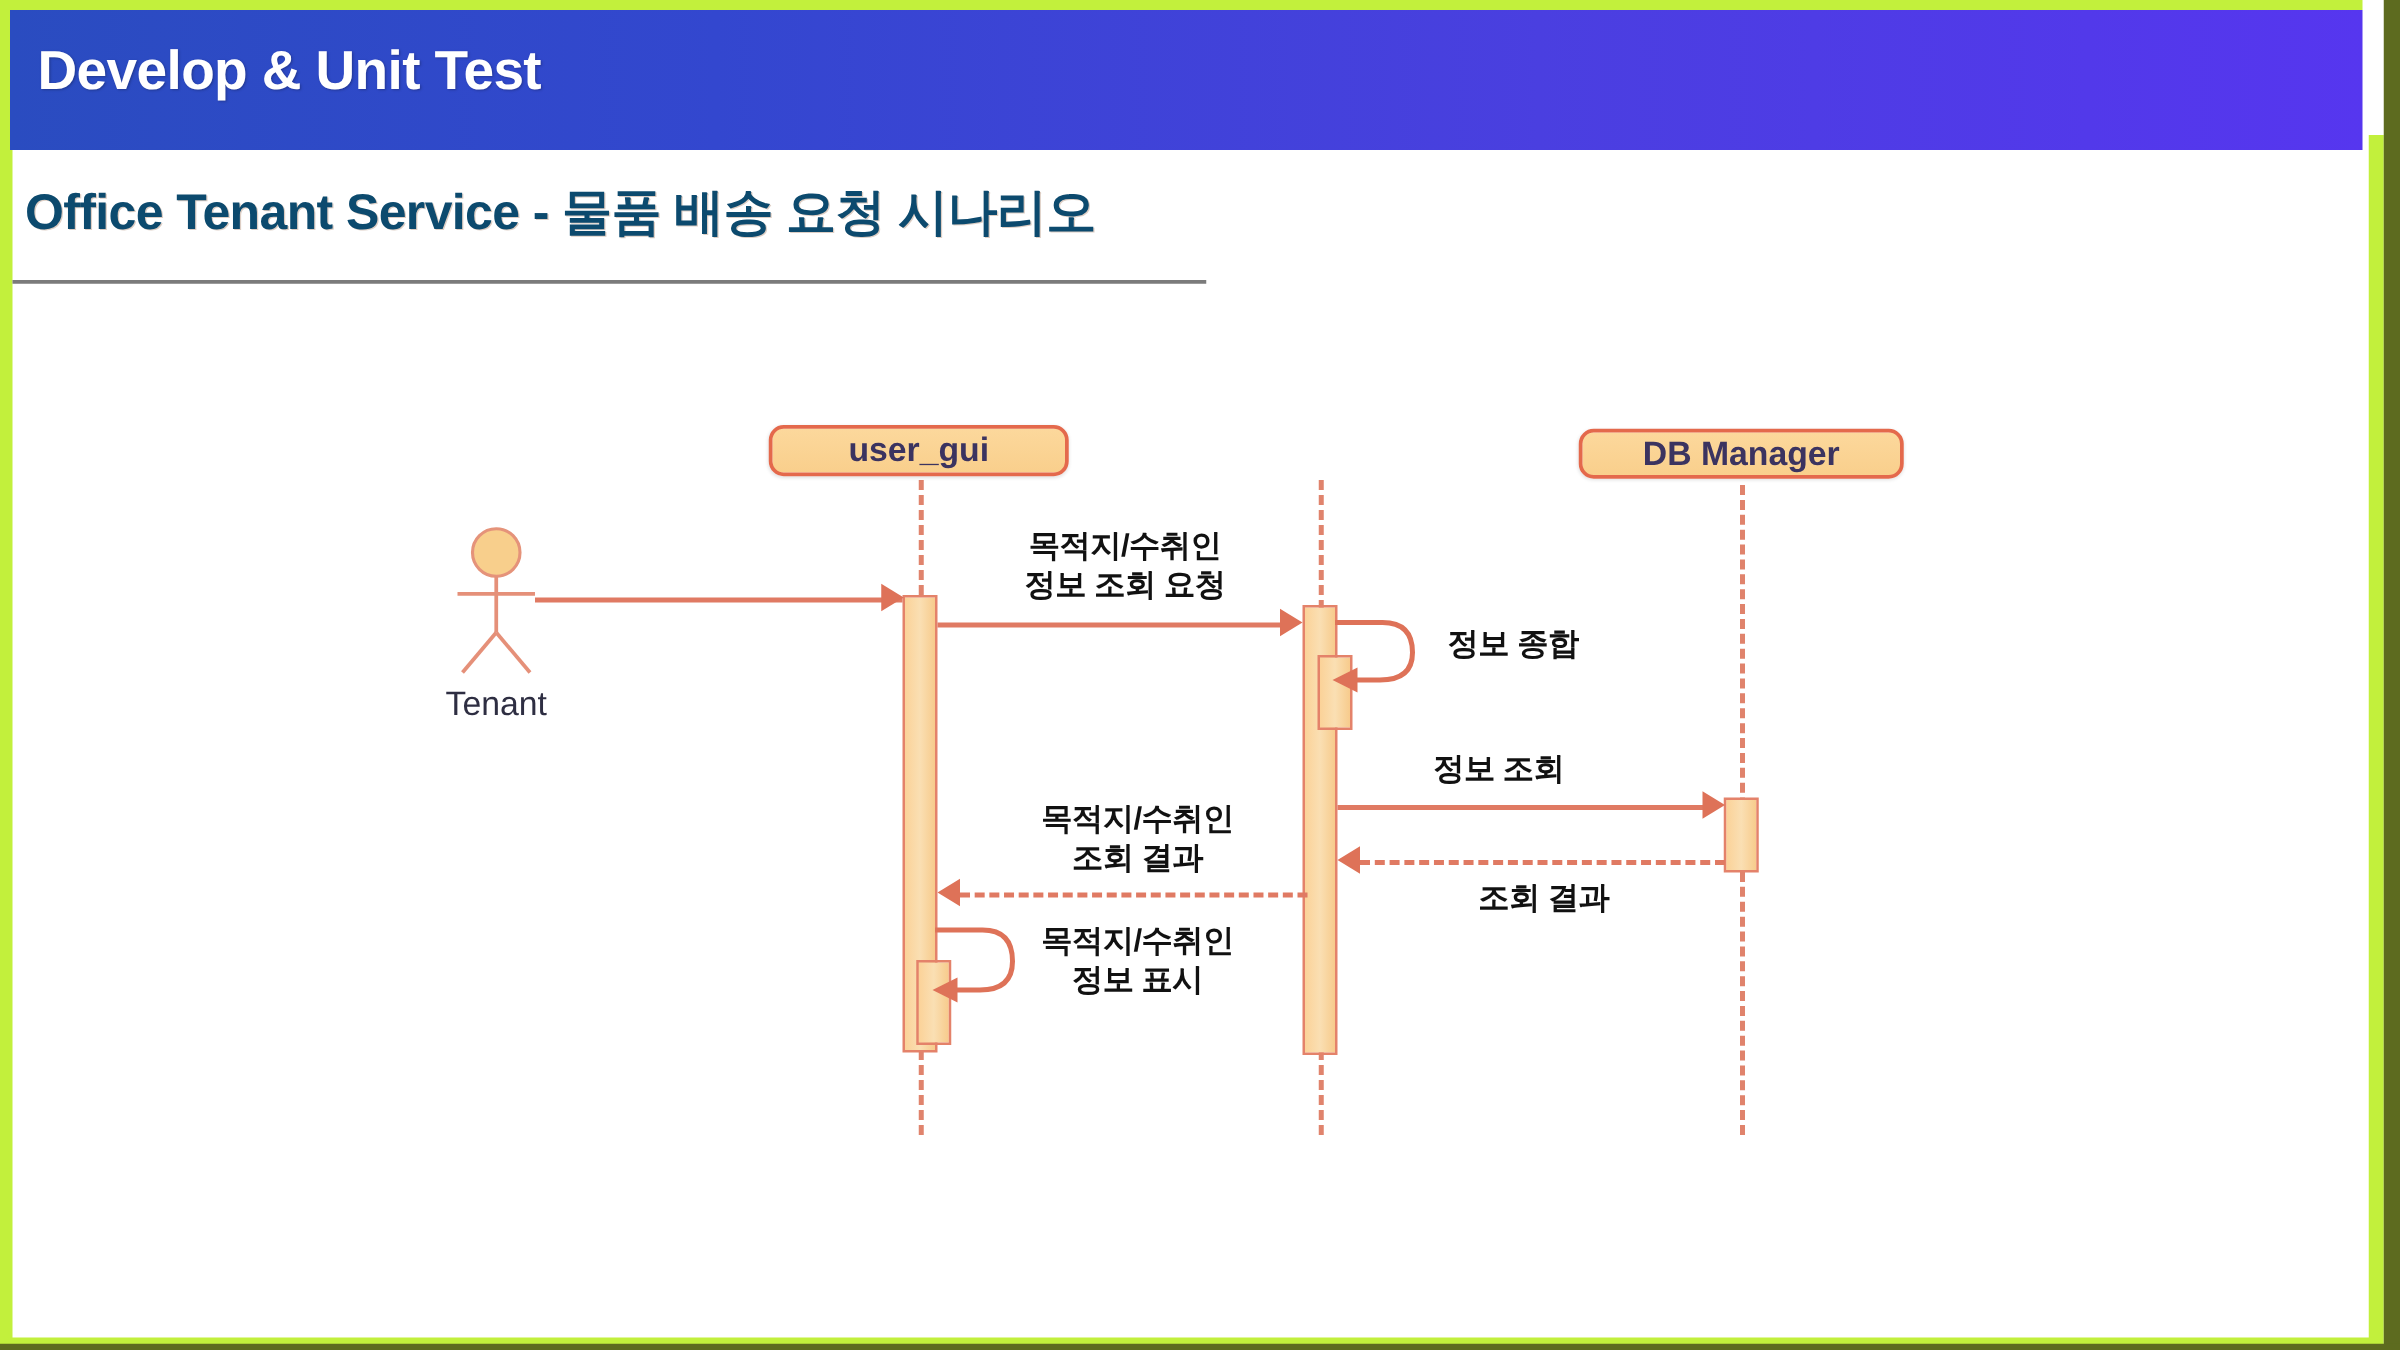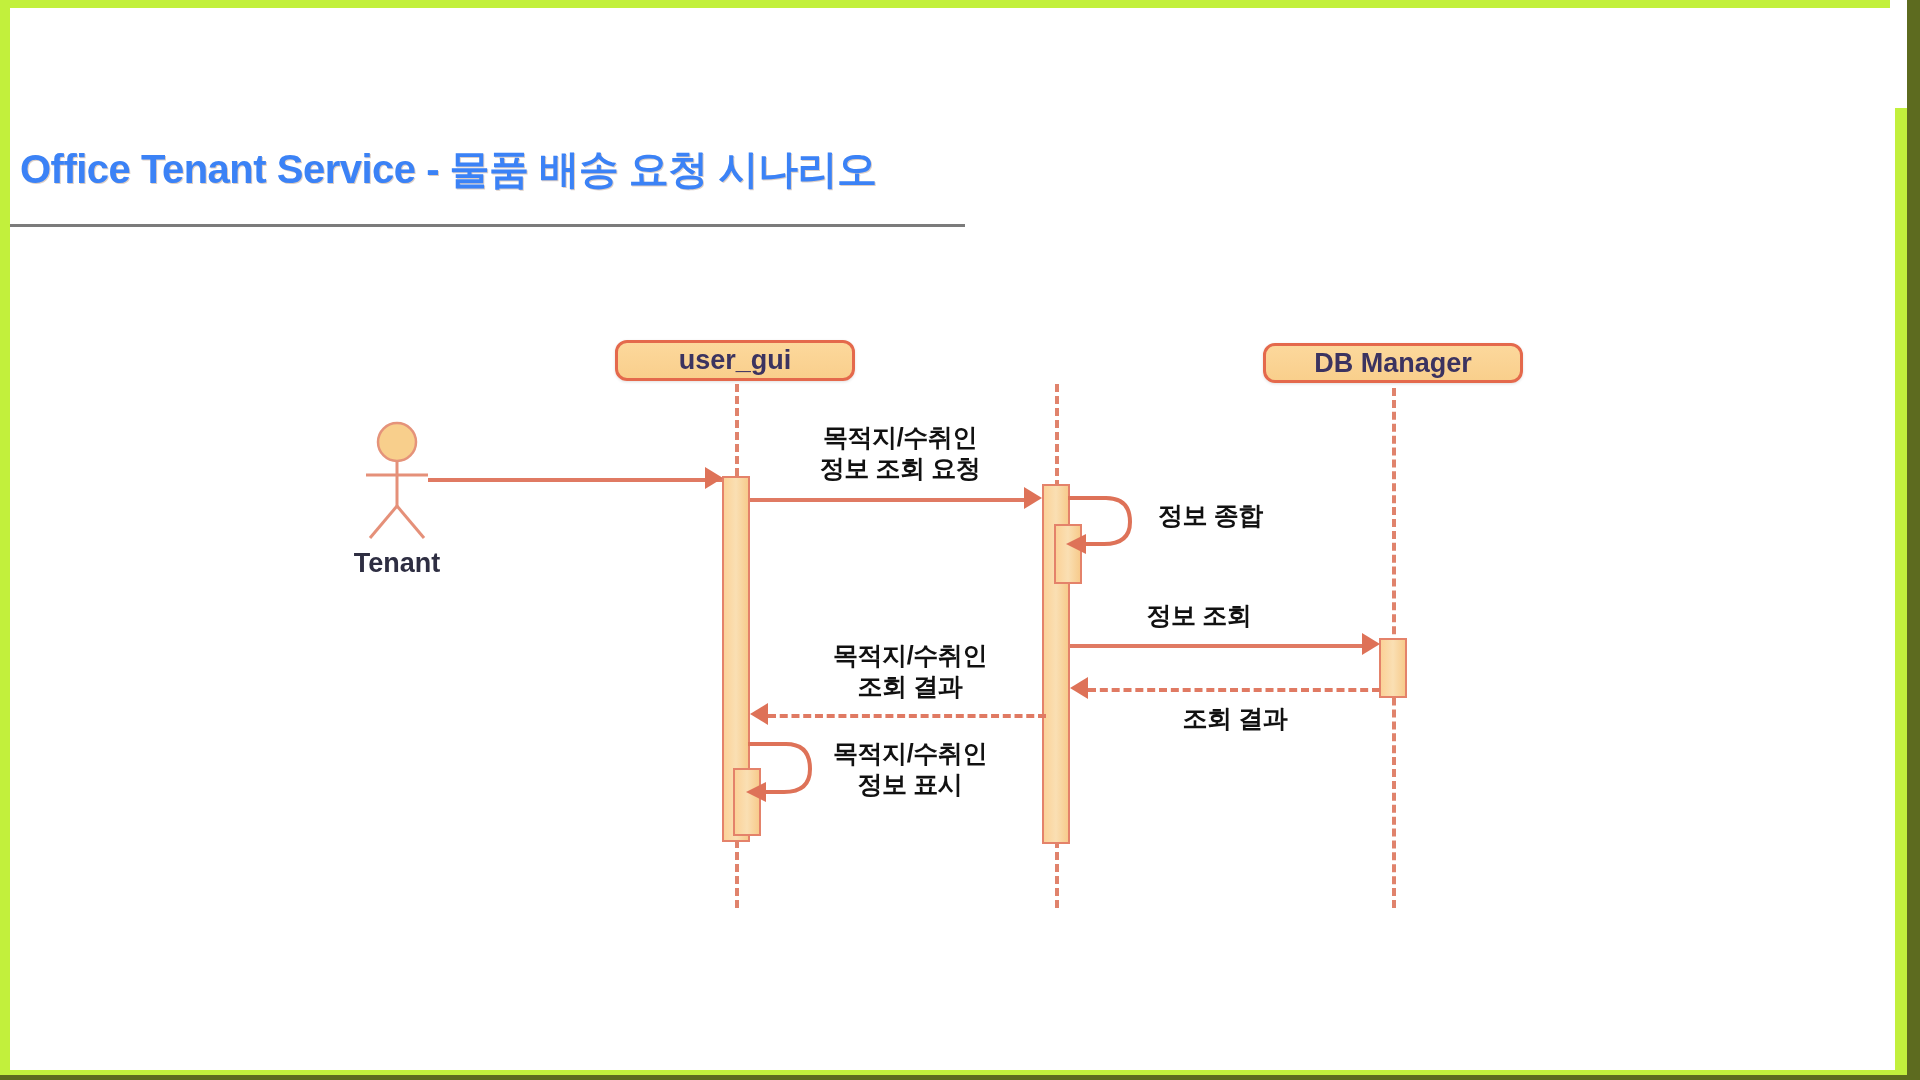--- a/index.html
+++ b/index.html
@@ -35,21 +35,21 @@
     left: 22px; top: 24px;
     font-size: 44px; font-weight: bold; color: #ffffff;
     letter-spacing: -0.5px;
     text-shadow: 1px 1px 2px rgba(0,0,0,.25);
   }
 
   
   #subtitle {
     position: absolute;
     left: 20px; top: 142px;
-    font-size: 40px; font-weight: bold; color: #3b82f6;
+    font-size: 40px; font-weight: bold; color: #0c4a6e;
     letter-spacing: -0.5px;
     text-shadow: 1px 1px 0 rgba(120,60,20,.25);
   }
   #subtitle-rule {
     position: absolute;
     left: 10px; top: 224px;
     width: 955px; height: 3px; background: #7b7b7b;
   }
 
   
@@ -94,37 +94,40 @@
   }
   .msg-label {
     position: absolute;
     font-size: 25px; font-weight: bold; color: #111111;
     text-align: center; line-height: 1.22;
     white-space: pre-line;
     letter-spacing: -0.4px;
   }
   .actor-label {
     position: absolute;
-    font-size: 27px; font-weight: bold; color: #2e2e42;
+    font-size: 27px; font-weight: normal; color: #2e2e42;
     text-align: center;
   }
   .self-loop { position: absolute; }
 </style>
 </head>
 <body>
 
 <div id="slide">
 
   <div class="frame-top"></div>
   <div class="frame-left"></div>
   <div class="frame-bottom"></div>
   <div class="frame-right"></div>
   <div class="frame-outer-r"></div>
   <div class="frame-outer-b"></div>
 
+  <div id="header-band">
+    <div id="header-title">Develop &amp; Unit Test</div>
+  </div>
 
   <div id="subtitle">Office Tenant Service - 물품 배송 요청 시나리오</div>
   <div id="subtitle-rule"></div>
 
   <div id="diagram">
 
     <div class="lifeline" style="left:735px; top:384px; height:524px;"></div>
     <div class="lifeline" style="left:1055px; top:384px; height:524px;"></div>
     <div class="lifeline" style="left:1392px; top:388px; height:520px;"></div>
 

